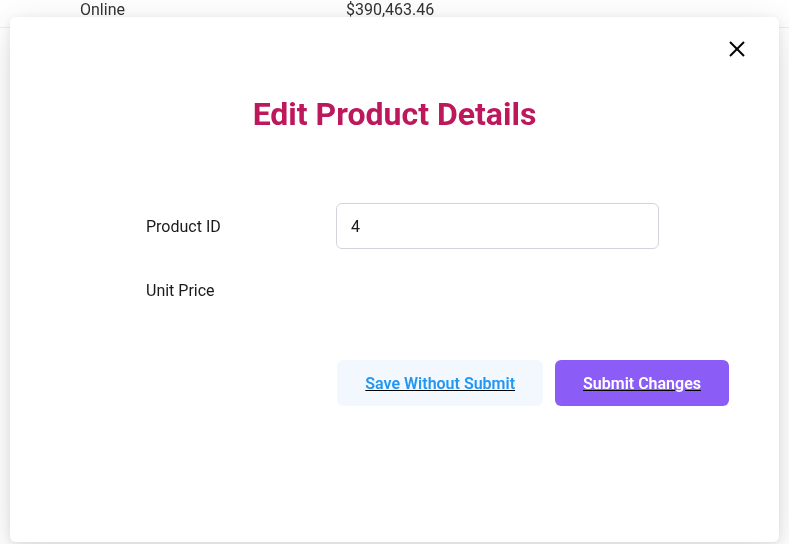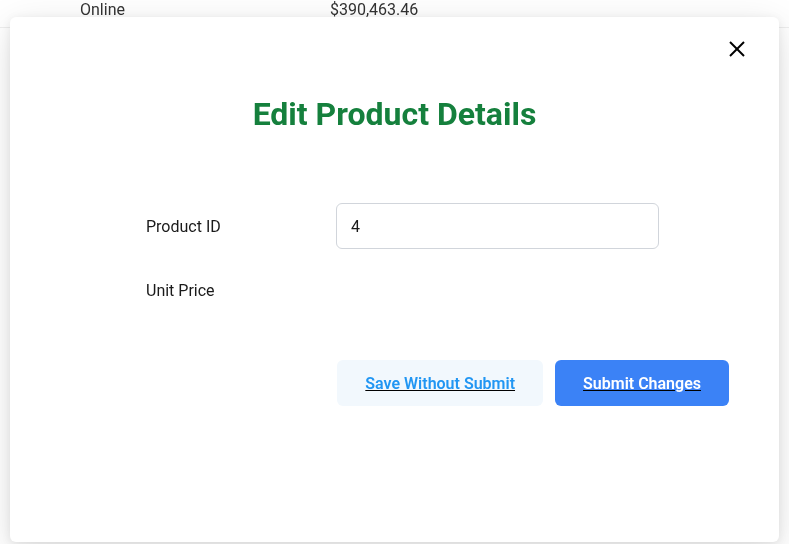--- a/index.html
+++ b/index.html
@@ -18,20 +18,21 @@
     .bg-row {
       position: absolute;
       top: 0;
       left: 0;
       right: 0;
       display: flex;
       padding: 0 0 8px 0;
       font-size: 16px;
       color: #333;
       border-bottom: 1px solid #eee;
+      gap: 16px;
     }
     .bg-col-1 {
       width: 280px;
       padding-left: 80px;
     }
     .bg-col-2 {
       width: 280px;
       padding-left: 50px;
     }
     .modal {
@@ -59,21 +60,21 @@
     .close-btn svg {
       width: 18px;
       height: 18px;
       stroke: #000;
       stroke-width: 2;
     }
     .modal-title {
       text-align: center;
       font-size: 32px;
       font-weight: 700;
-      color: #15803d;
+      color: #be185d;
       margin-top: 48px;
       margin-bottom: 70px;
     }
     .form-area {
       padding: 0 80px;
     }
     .form-row {
       display: flex;
       align-items: center;
       margin-bottom: 16px;
@@ -112,21 +113,21 @@
       font-weight: 600;
       cursor: pointer;
       border: none;
       font-family: inherit;
     }
     .btn-secondary {
       background: #f2f8fd;
       color: #2196f3;
     }
     .btn-primary {
-      background: #3b82f6;
+      background: #8b5cf6;
       color: #ffffff;
     }
   </style>
 </head>
 <body>
 
 <div class="bg-row">
   <div class="bg-col-1">Online</div>
   <div class="bg-col-2">$390,463.46</div>
 </div>

